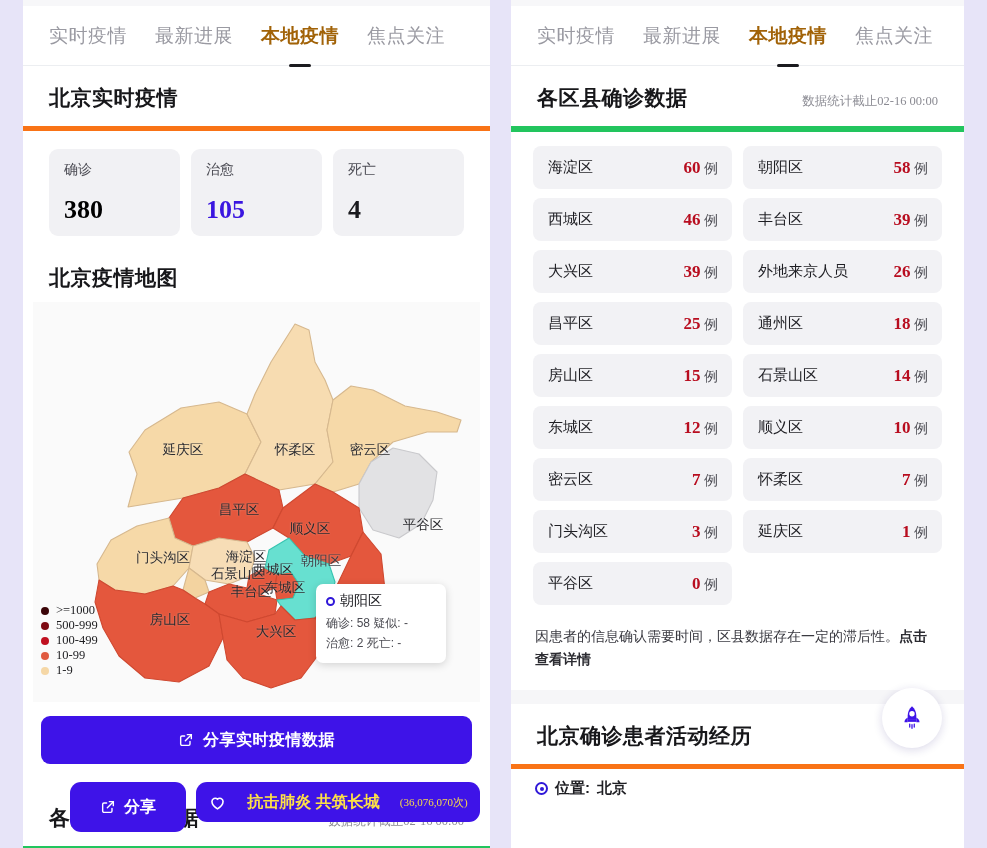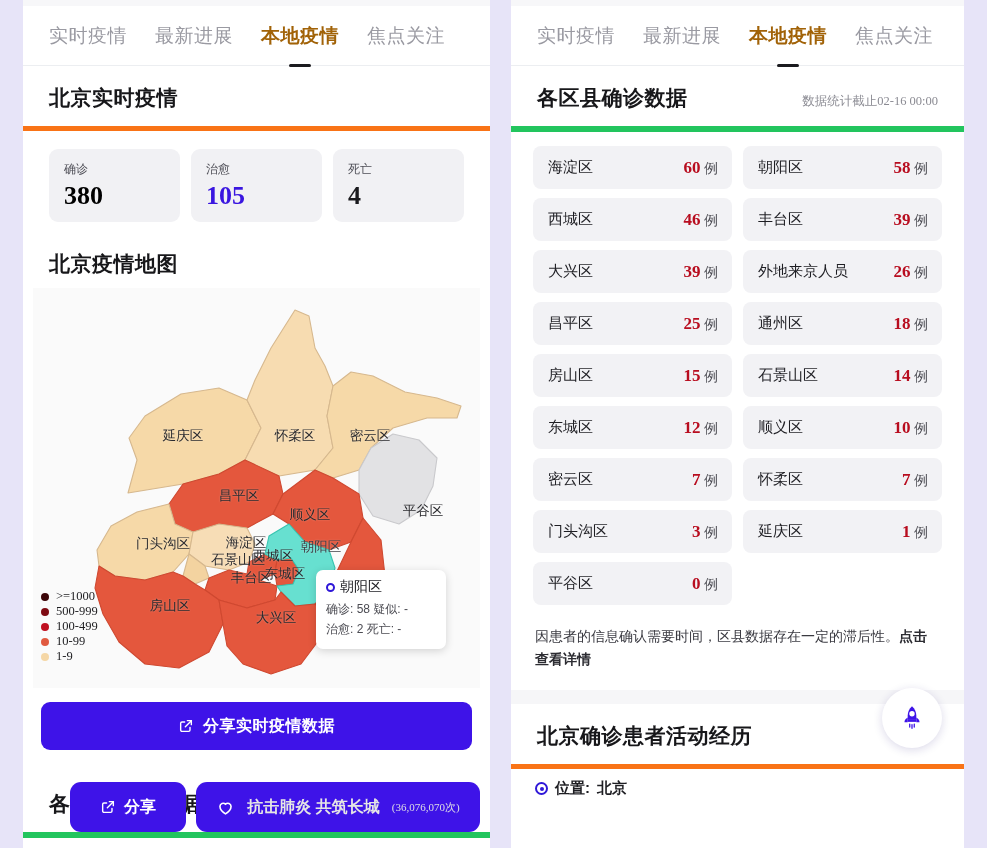--- a/index.html
+++ b/index.html
@@ -84,21 +84,21 @@
 
   
   .stats { display: flex; gap: 11px; padding: 18px 26px 12px 26px; }
   .stat {
     flex: 1;
     background: #f1f1f4;
     border-radius: 9px;
     padding: 12px 0 13px 15px;
     min-height: 72px;
   }
-  .stat-label { font-size: 12px; color: #4d4d55; margin-bottom: 4px; }
+  .stat-label { font-size: 14px; color: #4d4d55; margin-bottom: 17px; }
   .stat-value {
     font-size: 26px; font-weight: bold;
     font-family: "Liberation Serif", serif;
     line-height: 1.05;
   }
 
   
   .map-title { padding: 16px 26px 10px 26px; }
   .map-wrap {
     position: relative;
@@ -216,24 +216,24 @@
   }
   .bb-left  { left: 47px;  width: 410px; }
   .bb-share {
     width: 116px; height: 50px;
     background: #3e13e8; color: #fff;
     border-radius: 11px;
     display: flex; align-items: center; justify-content: center; gap: 8px;
     font-size: 16px; font-weight: bold;
   }
   .bb-main {
-    flex: 1; height: 50px;
-    background: #3e13e8; color: #e5e5e5;
+    flex: 1; height: 40px;
+    background: #3e13e8; color: #fde047;
     border-radius: 11px;
-    display: flex; align-items: center; justify-content: center; gap: 12px;
+    display: flex; align-items: center; justify-content: center; gap: 20px;
     font-size: 16px; font-weight: bold;
   }
   .bb-count {
     font-size: 11px; font-weight: normal;
     font-family: "Liberation Serif", serif;
     opacity: .95;
   }
 
   .loc-row {
     display: flex; align-items: center; gap: 7px;

